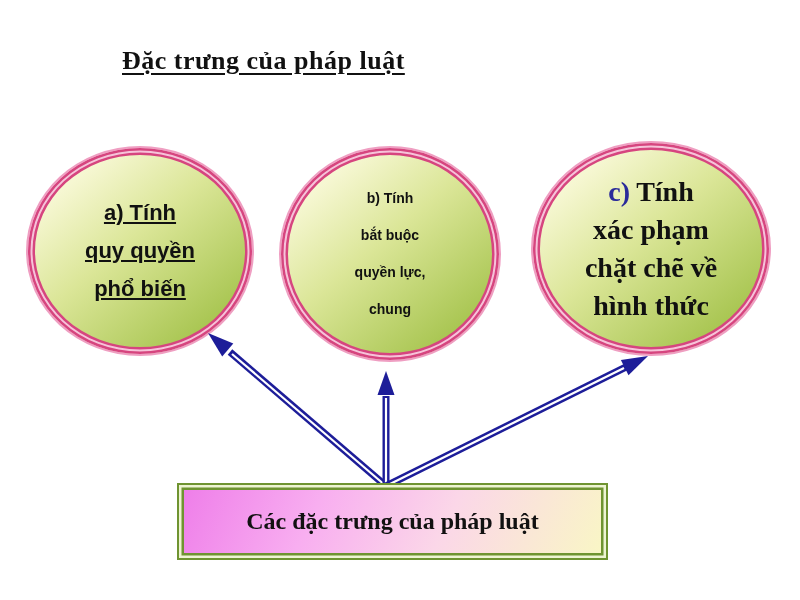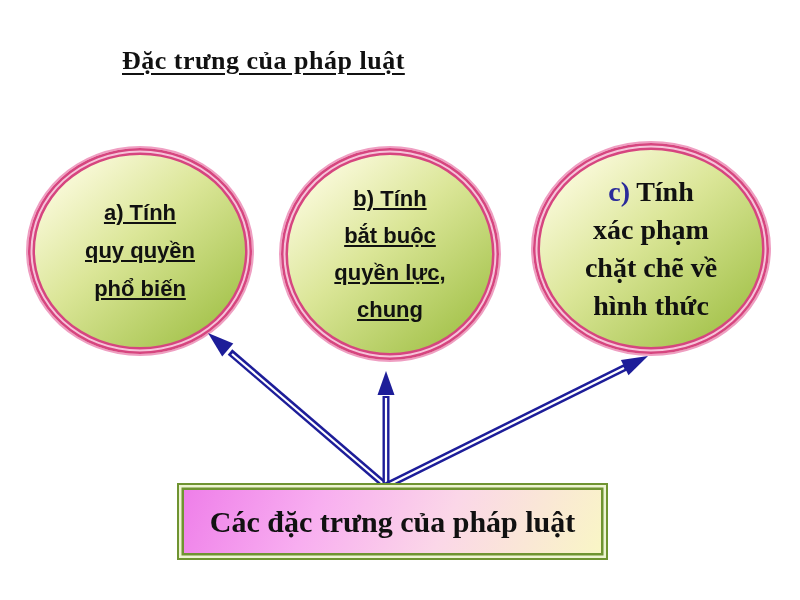--- a/index.html
+++ b/index.html
@@ -60,21 +60,21 @@
   .circle-a{left:26px;top:146px;width:228px;height:210px;text-decoration:underline;}
   .circle-b{left:279px;top:146px;width:222px;height:216px;}
   .circle-c{left:531px;top:141px;width:240px;height:215px;}
   .circle-a .line,.circle-b .line{
     font-family:"Liberation Sans","DejaVu Sans",sans-serif;
     font-weight:bold;
     font-size:22px;
     line-height:38px;
     white-space:nowrap;
   }
-  .circle-b .line{font-size:22px;line-height:37px;text-decoration:underline;}
+  .circle-b .line{font-size:14px;line-height:37px;}
   .circle-c .line{
     font-family:"Liberation Serif","DejaVu Serif",serif;
     font-weight:bold;
     font-size:28px;
     line-height:38px;
     white-space:nowrap;
     text-align:center;
   }
   .c-prefix{color:var(--c-prefix);margin-right:0.22em;}
   .arrows{
@@ -92,21 +92,21 @@
       inset 0 0 0 2.5px var(--box-gap),
       inset 0 0 0 5px var(--box-border);
     background:linear-gradient(115deg,var(--box-pink) 0%,var(--box-pink2) 32%,var(--box-pink3) 62%,var(--box-cream) 100%);
     display:flex;
     align-items:center;
     justify-content:center;
   }
   .summary-box .label{
     font-family:"Liberation Serif","DejaVu Serif",serif;
     font-weight:bold;
-    font-size:30px;
+    font-size:24px;
     color:var(--ink);
     white-space:nowrap;
   }
 </style>
 </head>
 <body>
 
 <div style="position:absolute;inset:0;">
 
   <div class="title">Đặc trưng của pháp luật</div>

